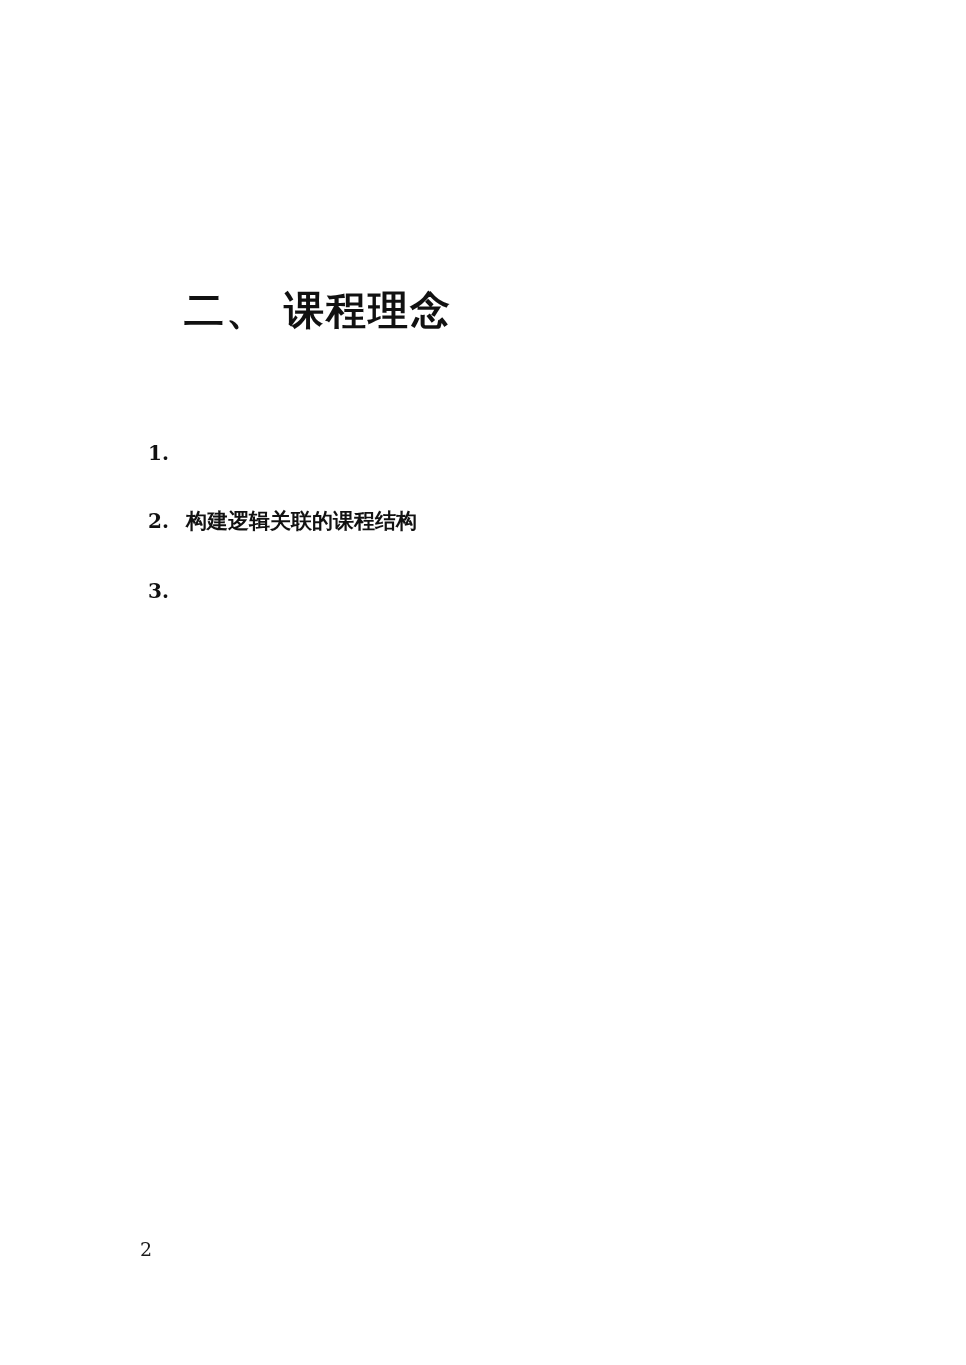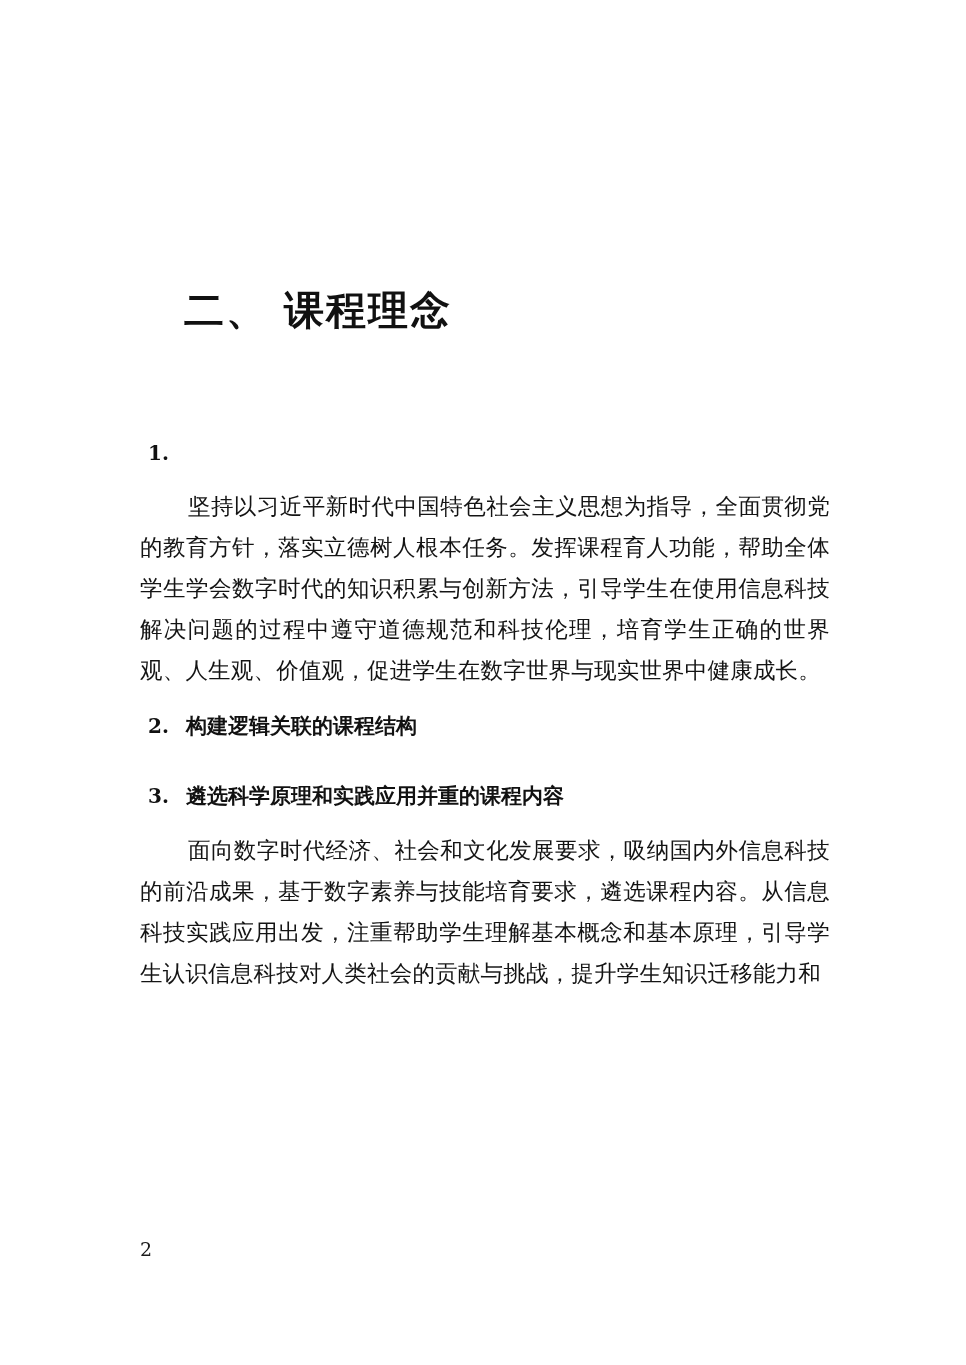--- a/index.html
+++ b/index.html
@@ -105,41 +105,38 @@
 
     <h1 class="chapter-title">二、 课程理念</h1>
 
     <div class="gap-1"></div>
 
     <div class="section">
       <div class="section-heading">
         <span class="num">1.</span>
       </div>
       <div class="gap-2"></div>
-      <p class="para">坚持以习近平新时代中国特色社会主义思想为指导，全面贯彻党的教育方针，落实立德树人根本任务。发挥课程育人功能，帮助全体学生学会数字时代的知识积累与创新方法，引导学生在使用信息科技解决问题的过程中遵守道德规范和科技伦理，培育学生正确的世界观、人生观、价值观，促进学生在数字世界与现实世界中健康成长。</p>
     </div>
 
     <div class="gap-3"></div>
 
     <div class="section">
       <div class="section-heading">
         <span class="num">2.</span>
         <span class="txt">构建逻辑关联的课程结构</span>
       </div>
       <div class="gap-2"></div>
     </div>
 
     <div class="gap-3"></div>
 
     <div class="section">
       <div class="section-heading">
         <span class="num">3.</span>
-        <span class="txt">遴选科学原理和实践应用并重的课程内容</span>
       </div>
       <div class="gap-2"></div>
-      <p class="para">面向数字时代经济、社会和文化发展要求，吸纳国内外信息科技的前沿成果，基于数字素养与技能培育要求，遴选课程内容。从信息科技实践应用出发，注重帮助学生理解基本概念和基本原理，引导学生认识信息科技对人类社会的贡献与挑战，提升学生知识迁移能力和</p>
     </div>
 
   </div>
 
   <div class="page-number">2</div>
 
 </div>
 
 </body></html>

